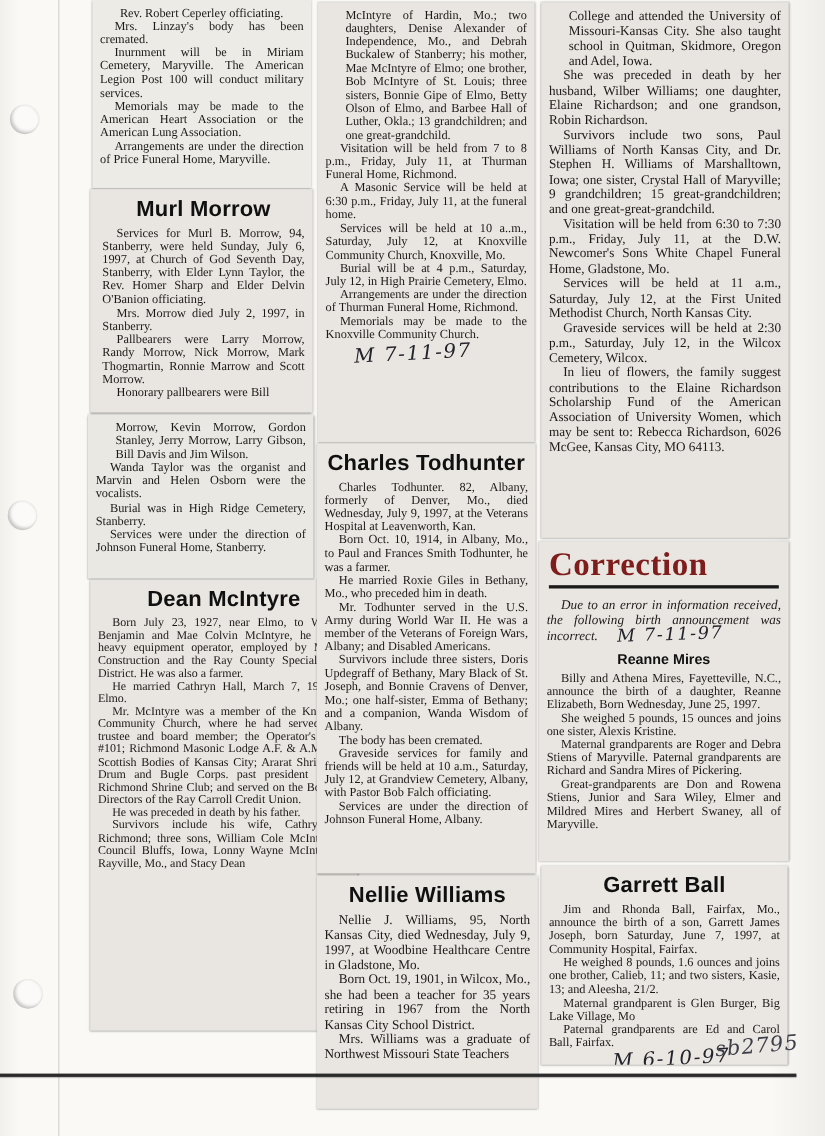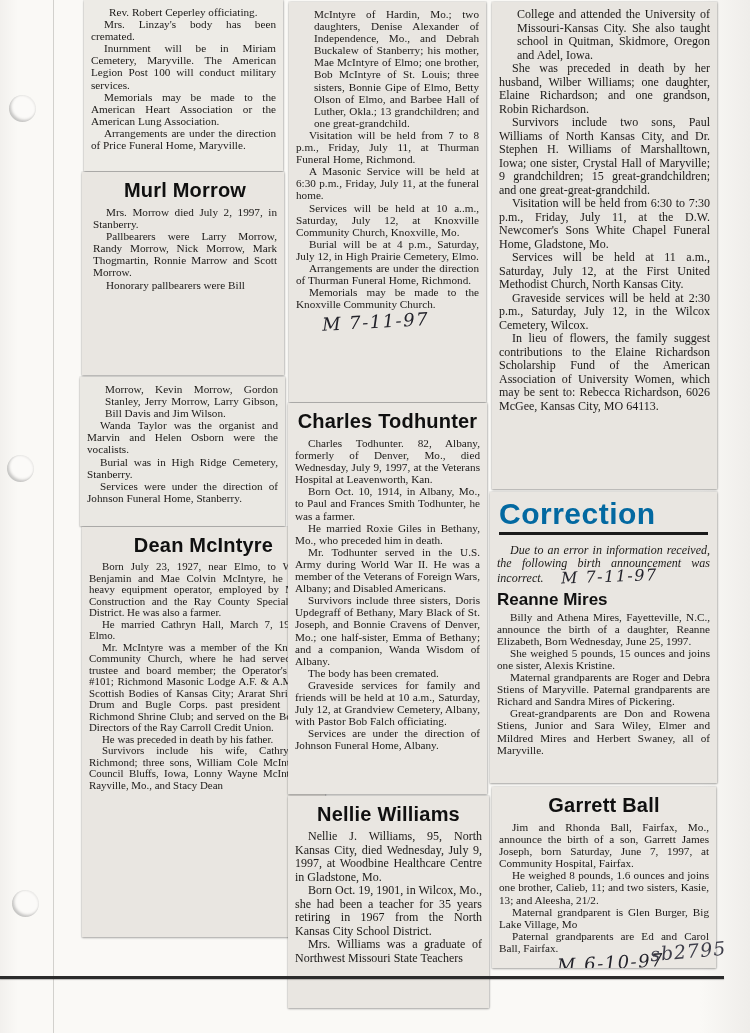--- a/index.html
+++ b/index.html
@@ -34,28 +34,28 @@
   .c1c { left:80px;  top:377px; width:205px; height:149px; background:#eae8e3; }
   .c1d { left:82px;  top:527px; width:243px; height:410px; font-size:10.9px; line-height:11.5px; }
   .c2a { left:289px; top:2px;   width:197px; height:400px; }
   .c2b { left:288px; top:403px; width:199px; height:391px; background:#eae7e2; }
   .c2c { left:288px; top:796px; width:201px; height:212px; font-size:12px; line-height:13.5px; }
   .c3a { left:492px; top:2px;   width:225px; height:487px; font-size:12px; line-height:13.5px; background:#e8e5e0; }
   .c3b { left:490px; top:492px; width:227px; height:291px; }
   .c3c { left:492px; top:787px; width:224px; height:181px; background:#eae7e2; }
 
   .correction-title {
-    font-family:Liberation Sans, sans-serif; font-weight:bold; color:#0369a1;
+    font-family:Liberation Serif, serif; font-weight:bold; color:#7f1d1d;
     font-size:30px; line-height:32px; margin:0 2px 2px; letter-spacing:.5px;
   }
   .rule { height:3px; background:#1a1a1a; margin:2px 2px 9px; }
   .notice { font-style:italic; font-size:12px; line-height:13.2px; }
   .subhead {
     font-family:"Liberation Sans", sans-serif; font-weight:bold; color:#101010;
-    font-size:17px; line-height:19px; margin:4px 0 2px;
+    font-size:13px; line-height:19px; text-align:center; margin:4px 0 2px;
   }
 
   .hw {
     font-family:"DejaVu Serif", serif; font-style:italic; color:#23232b;
     font-size:18px; letter-spacing:1.5px; display:inline-block; transform:rotate(-3deg);
   }
   .hw-mid  { margin:6px 0 0 26px; }
   .hw-ball { margin:3px 0 0 58px; }
   .hw-corr { font-size:16px; margin-left:4px; transform:rotate(-2deg); }
   .catalog {
@@ -77,20 +77,21 @@
   <div class="clip c1a">
     <p class="cont">Rev. Robert Ceperley officiating.</p>
     <p>Mrs. Linzay's body has been cremated.</p>
     <p>Inurnment will be in Miriam Cemetery, Maryville. The American Legion Post 100 will conduct military services.</p>
     <p>Memorials may be made to the American Heart Association or the American Lung Association.</p>
     <p>Arrangements are under the direction of Price Funeral Home, Maryville.</p>
   </div>
 
   <div class="clip c1b">
     <h2>Murl Morrow</h2>
+    <p>Services for Murl B. Morrow, 94, Stanberry, were held Sunday, July 6, 1997, at Church of God Seventh Day, Stanberry, with Elder Lynn Taylor, the Rev. Homer Sharp and Elder Delvin O'Banion officiating.</p>
     <p>Mrs. Morrow died July 2, 1997, in Stanberry.</p>
     <p>Pallbearers were Larry Morrow, Randy Morrow, Nick Morrow, Mark Thogmartin, Ronnie Marrow and Scott Morrow.</p>
     <p>Honorary pallbearers were Bill</p>
   </div>
 
   <div class="clip c1c">
     <p class="cont">Morrow, Kevin Morrow, Gordon Stanley, Jerry Morrow, Larry Gibson, Bill Davis and Jim Wilson.</p>
     <p>Wanda Taylor was the organist and Marvin and Helen Osborn were the vocalists.</p>
     <p>Burial was in High Ridge Cemetery, Stanberry.</p>
     <p>Services were under the direction of Johnson Funeral Home, Stanberry.</p>

